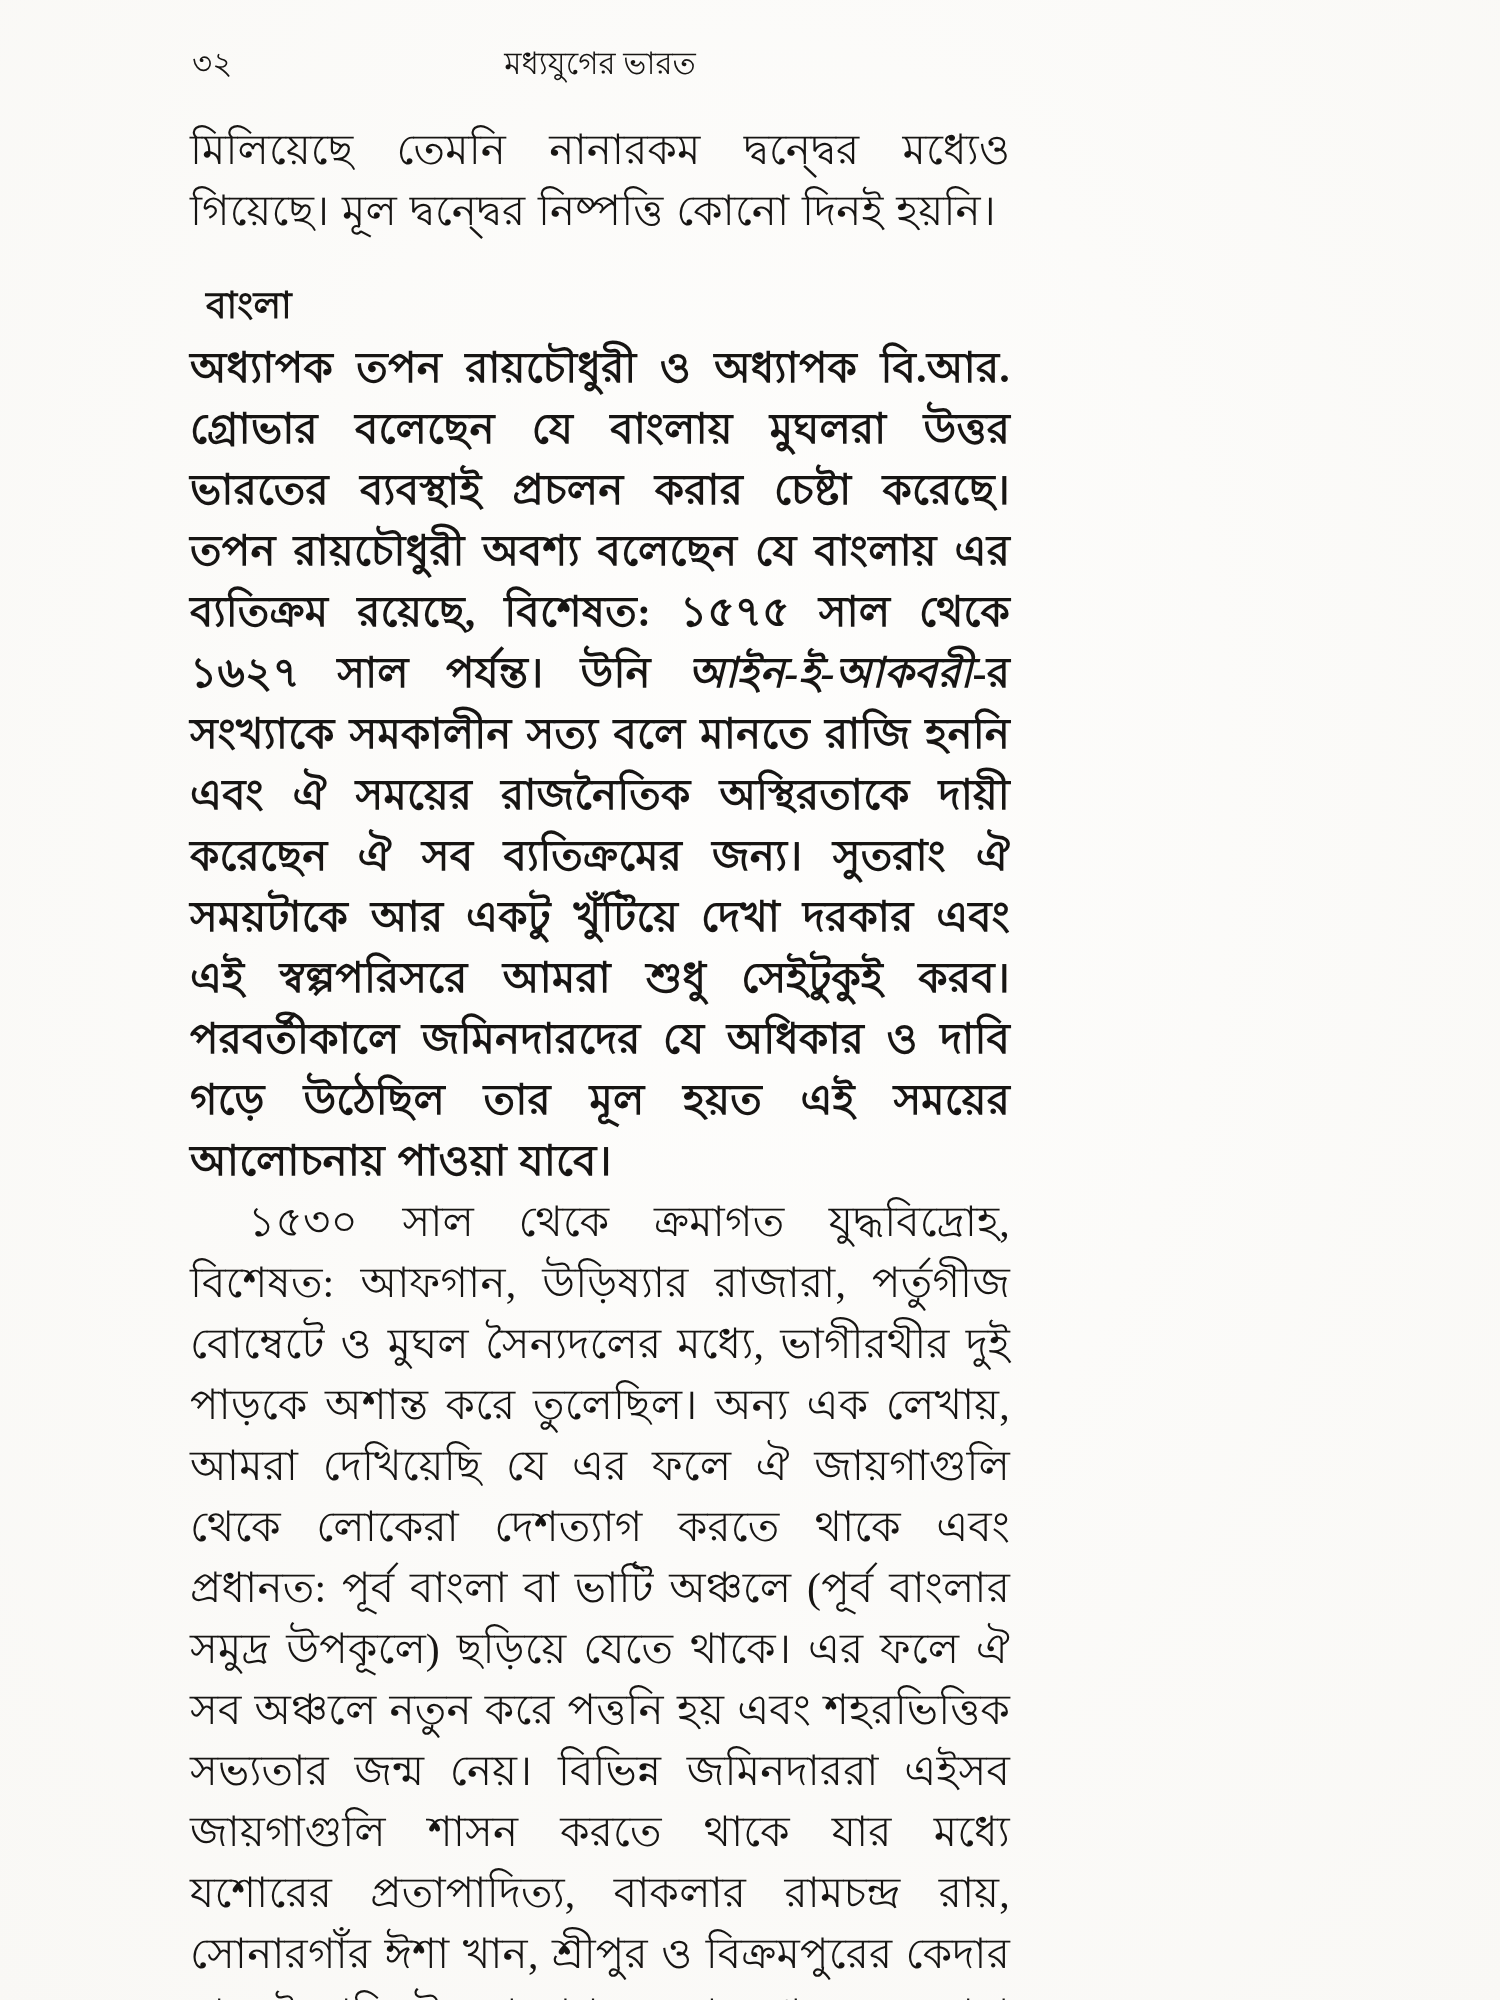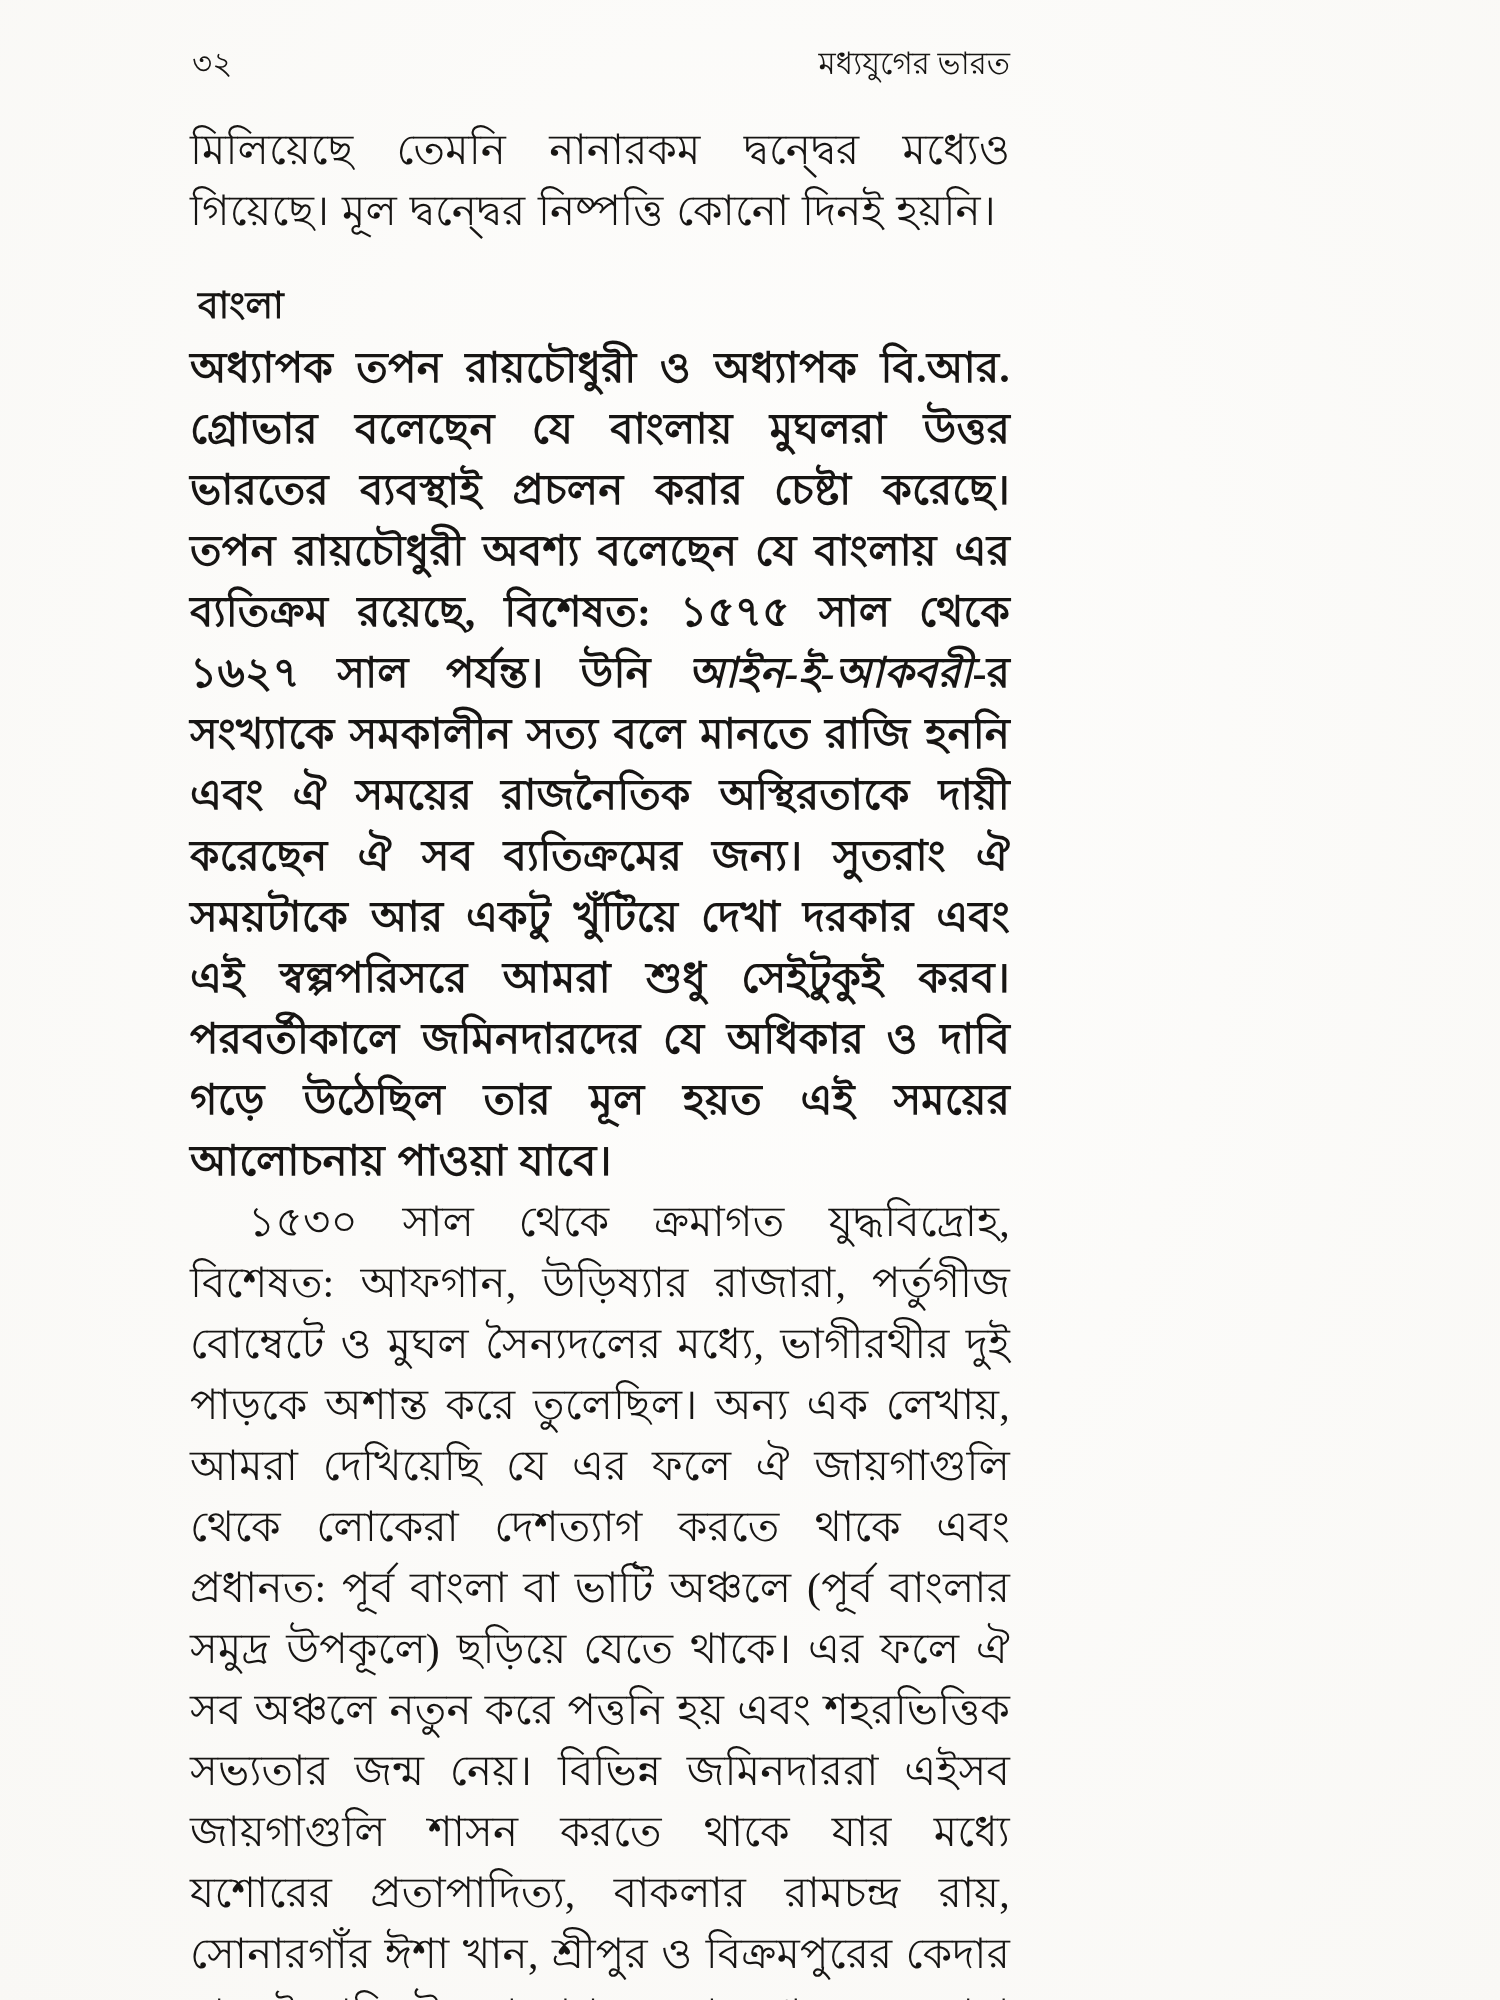--- a/index.html
+++ b/index.html
@@ -37,35 +37,35 @@
     font-size: 31px;
     line-height: 44px;
   }
   .page-number {
     position: absolute;
     left: 2px;
     top: 0;
   }
   .running-title {
     display: block;
-    text-align: right;
+    text-align: center;
   }
   .para {
     margin: 0;
     font-size: 42px;
     line-height: 61px;
     text-align: justify;
     letter-spacing: 0.2px;
     word-spacing: 2px;
   }
   .intro-para {
     margin-top: 26px;
   }
   .section-heading {
-    margin: 40px 0 6px 8px;
+    margin: 40px 0 6px 16px;
     font-size: 37px;
     line-height: 48px;
     font-weight: 700;
     letter-spacing: 0.3px;
   }
   .section-para {
     margin-top: 8px;
     font-weight: bold;
   }
   .body-para {

